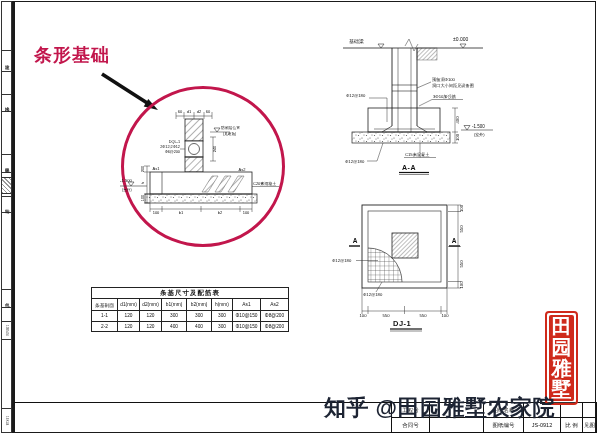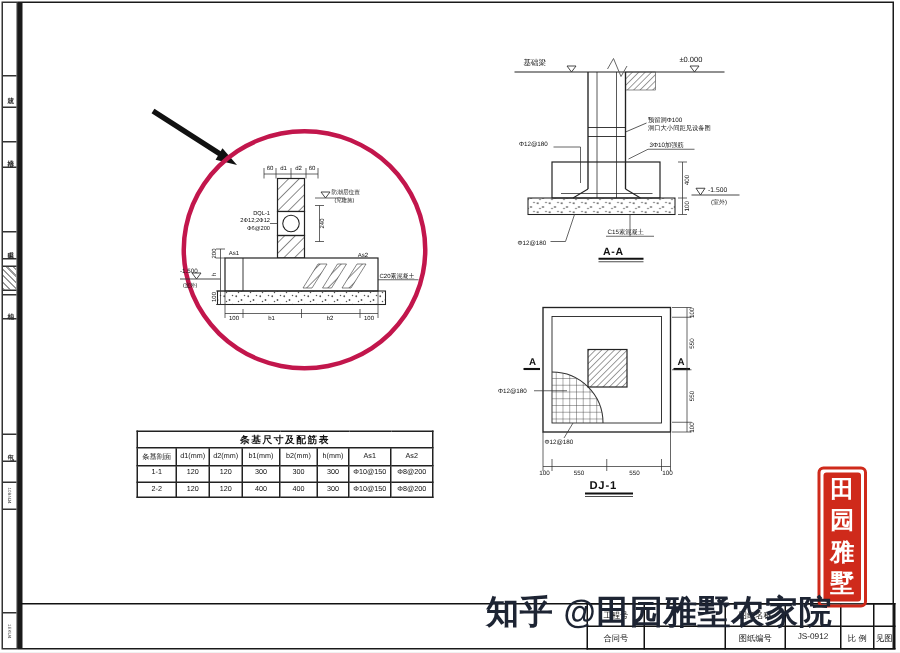--- a/index.html
+++ b/index.html
@@ -27,21 +27,21 @@
   table.rtable{border-collapse:collapse;table-layout:fixed;background:#fff;}
   table.rtable td{border:0.7px solid #222;font-size:4.8px;text-align:center;vertical-align:middle;padding:0;
                   white-space:nowrap;overflow:hidden;color:#111;}
   table.rtable td.ttl{font-size:6.5px;font-weight:bold;letter-spacing:1px;}
   
   .watermark{left:298px;top:393px;font-size:22px;font-weight:bold;color:#1d2433;letter-spacing:0.5px;
              white-space:nowrap;z-index:30;margin-left:26px;}
   .seal{left:545px;top:311px;width:33px;height:94px;border:2.5px solid #cf2a1b;border-radius:4px;
         box-sizing:border-box;padding:2px;z-index:20;background:rgba(255,255,255,0.15);}
   .seal-inner{width:100%;height:100%;background:#cf2a1b;border-radius:2px;color:#fff;font-weight:bold;
-        font-size:16px;line-height:21px;text-align:center;word-break:break-all;padding-top:1px;box-sizing:border-box;}
+        font-size:20px;line-height:21px;text-align:center;word-break:break-all;padding-top:1px;box-sizing:border-box;}
   svg text{font-family:"Liberation Sans","DejaVu Sans",sans-serif;fill:#111;}
 </style>
 </head>
 <body>
 
 <div class="sheet">
 
   <div class="abs strip">
     <div class="strip-cell" style="top:48px;height:22px;">
       <span class="vtext">建筑</span>
@@ -63,20 +63,21 @@
       <span class="vcode">10BNJ4</span>
       </div>
     <div class="strip-cell" style="top:406px;height:24px;border-bottom:none;">
       <span class="vcode">1EKU4</span>
       </div>
   </div>
 
   <div class="abs frame"></div>
 
   <div class="abs heading">
+    <div>条形基础</div>
   </div>
 
   <svg class="abs" style="left:98px;top:70px;" width="70" height="46" viewBox="0 0 70 46">
     <defs>
       <pattern id="hatch" width="5" height="5" patternUnits="userSpaceOnUse" patternTransform="rotate(45)">
         <line x1="0" y1="0" x2="0" y2="5" stroke="#555" stroke-width="0.9"></line>
       </pattern>
       <pattern id="hatchDense" width="3" height="3" patternUnits="userSpaceOnUse" patternTransform="rotate(45)">
         <line x1="0" y1="0" x2="0" y2="3" stroke="#444" stroke-width="0.7"></line>
       </pattern>

